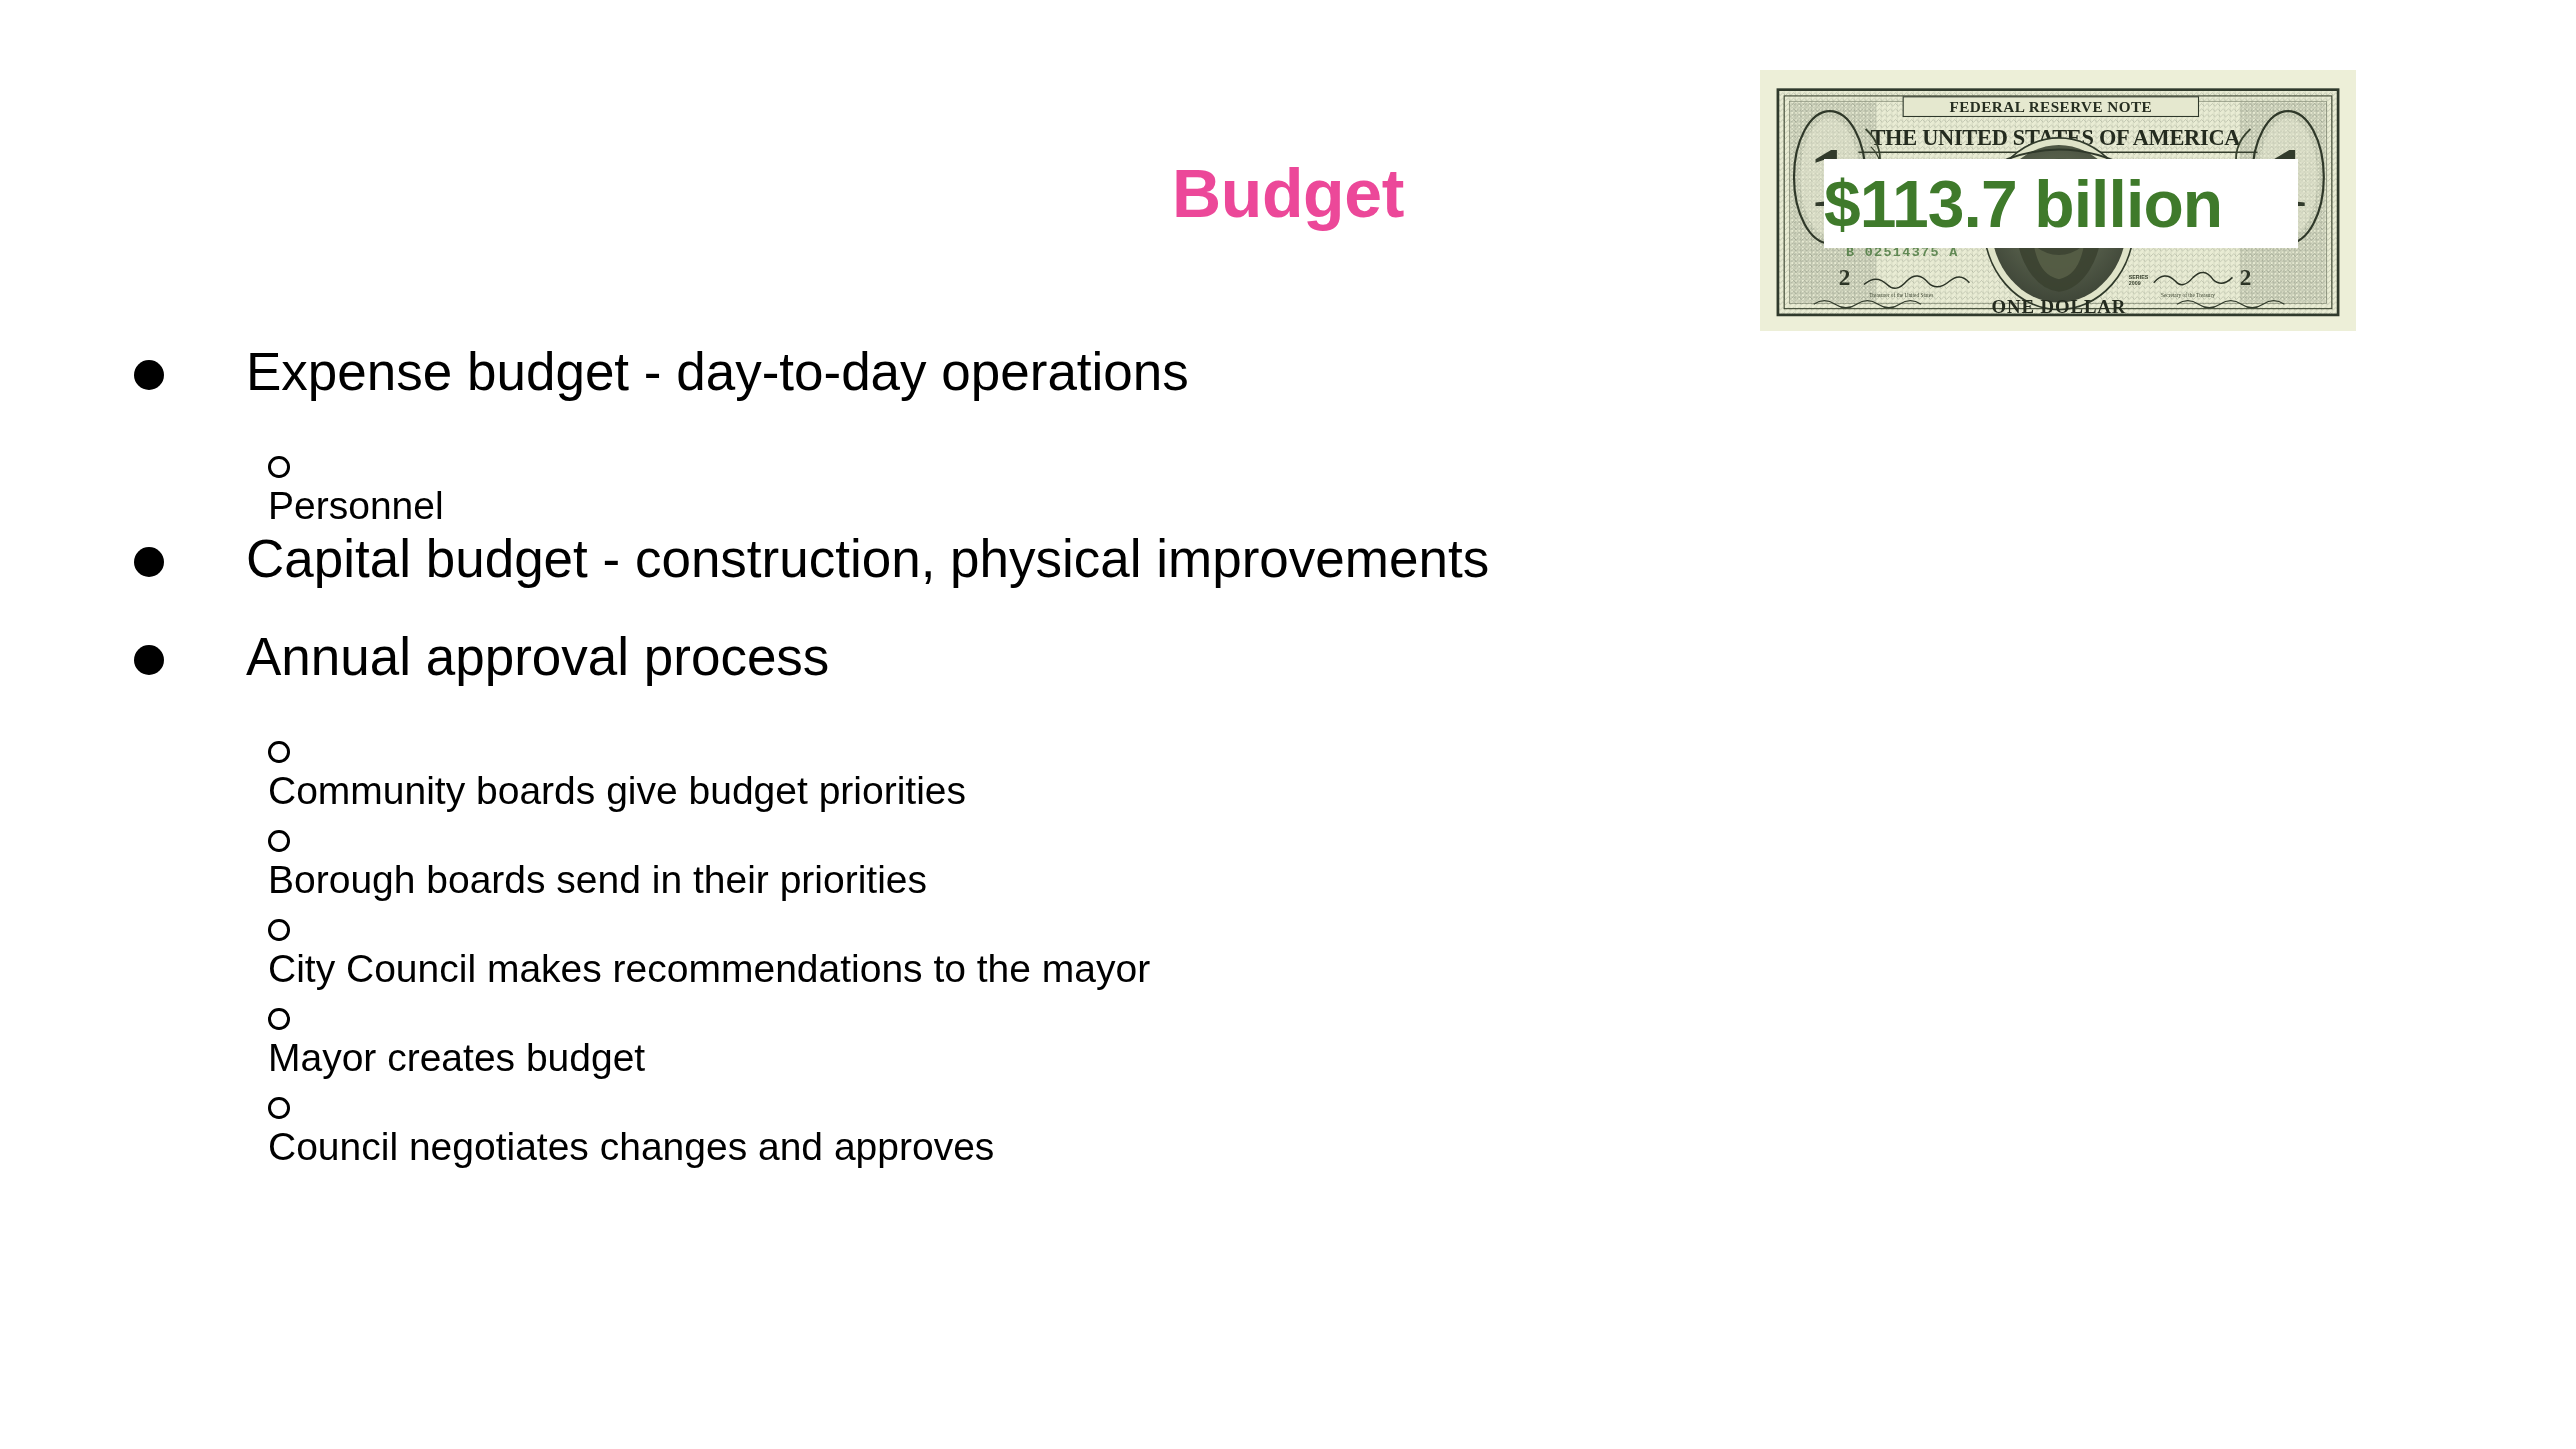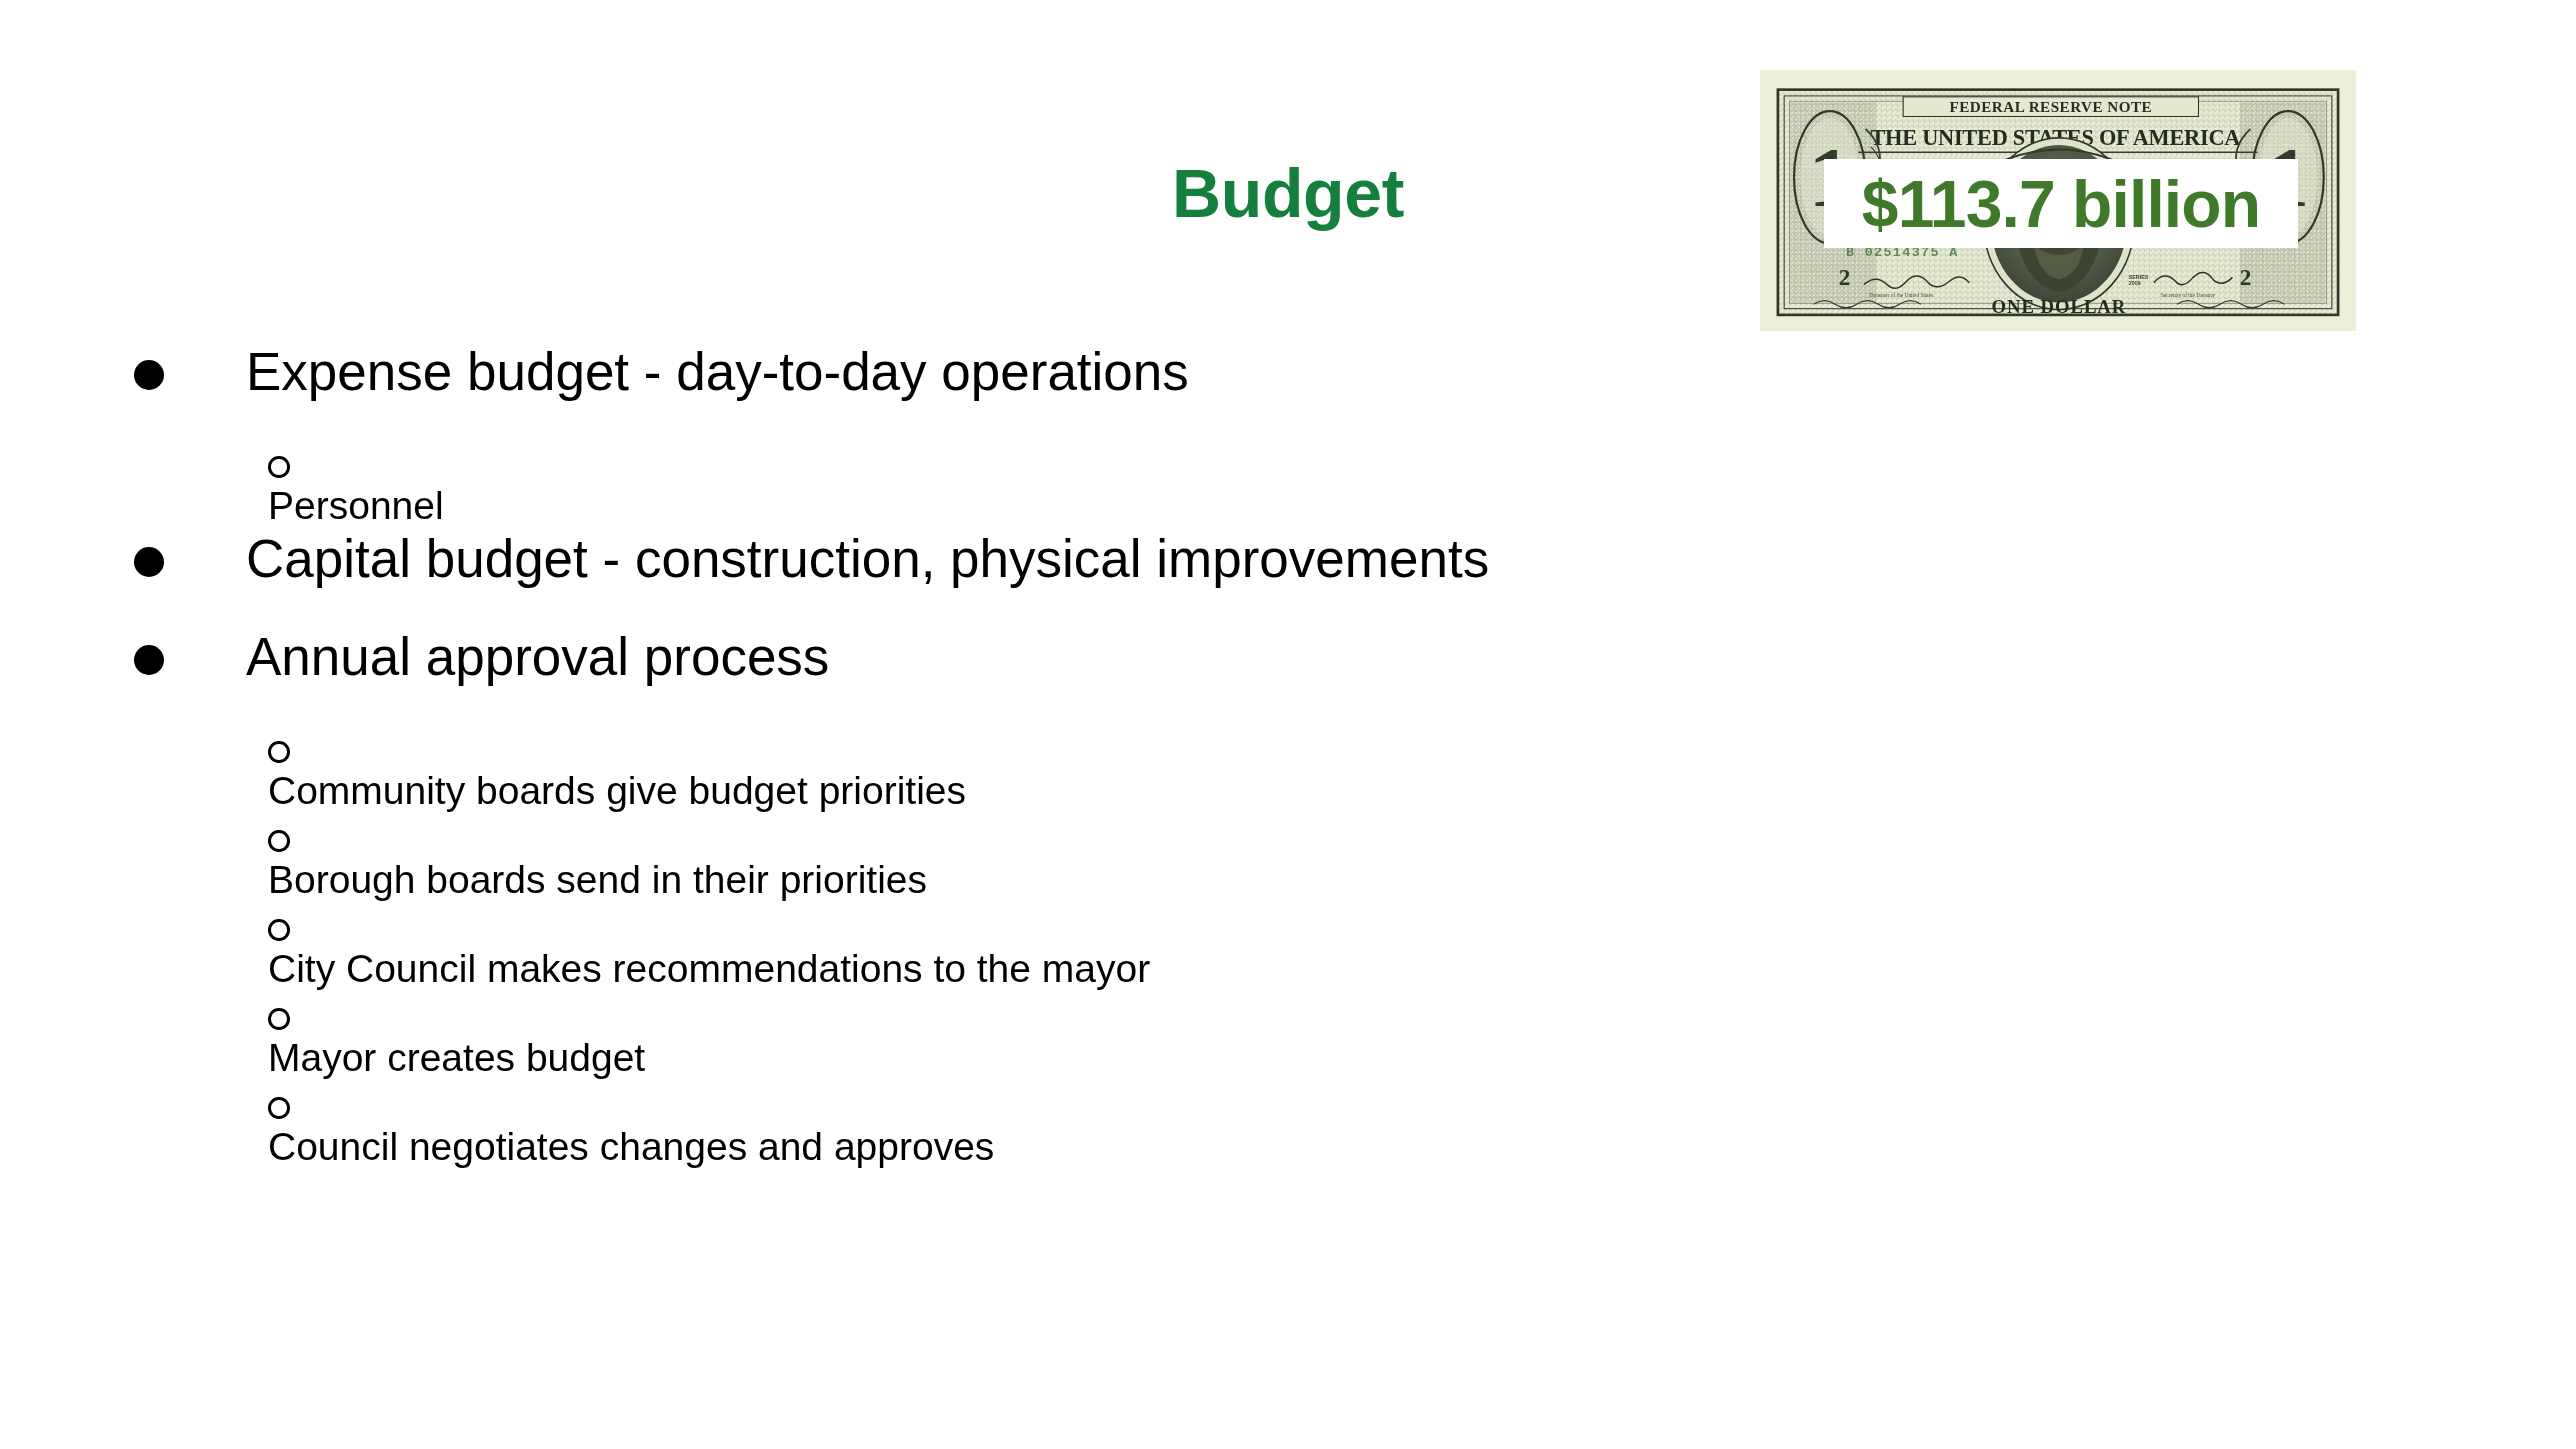--- a/index.html
+++ b/index.html
@@ -24,21 +24,21 @@
 
   
   .slide-title {
     position: absolute;
     left: 0;
     top: 159px;
     width: 2576px;
     text-align: center;
     font-size: 68px;
     font-weight: bold;
-    color: #15803d;
+    color: #ec4899;
     letter-spacing: -0.4px;
     line-height: 1.0;
   }
 
   
   .bullet-list {
     position: absolute;
     left: 0;
     top: 340px;
     width: 1968px;
@@ -132,21 +132,21 @@
 
   .bill-overlay {
     position: absolute;
     left: 64px;
     top: 89px;
     width: 474px;
     height: 89px;
     background: #ffffff;
     display: flex;
     align-items: center;
-    justify-content: center;
+    justify-content: flex-start;
     overflow: hidden;
   }
 
   .bill-overlay-text {
     font-size: 66px;
     font-weight: bold;
     color: #3f7a2b;
     line-height: 1;
     letter-spacing: -0.9px;
     white-space: nowrap;

